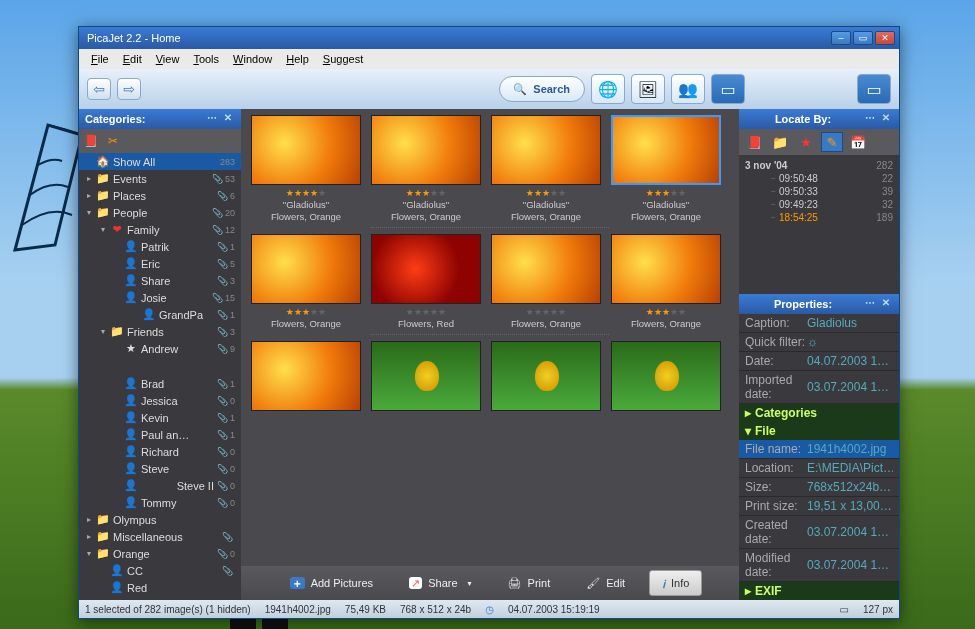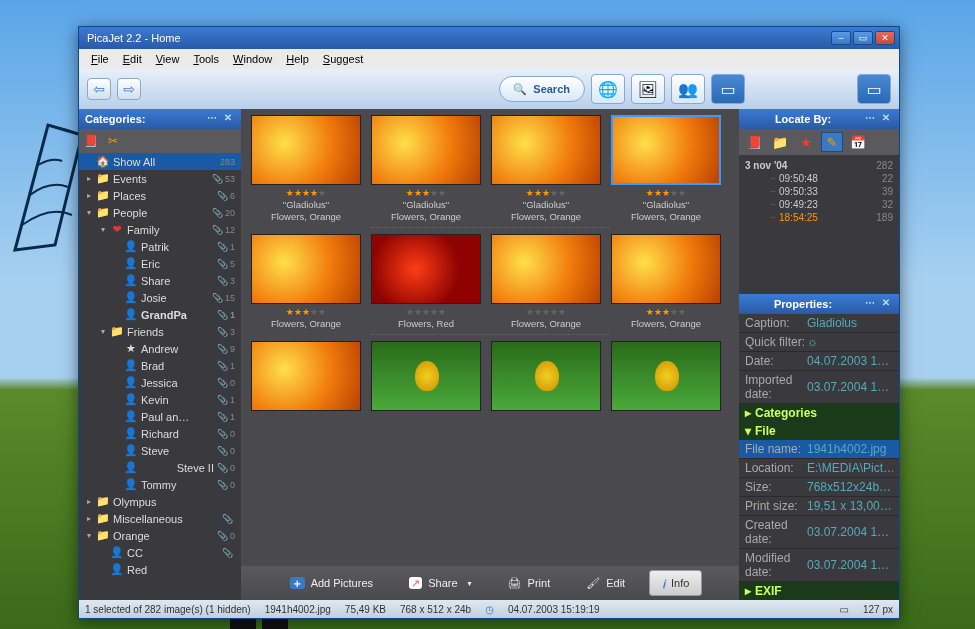--- a/index.html
+++ b/index.html
@@ -214,42 +214,42 @@
     <span class="clip">📎</span>
     <span class="cnt">3</span>
           </div>
           <div class="tree-item" style="padding-left: 34px;">
             <span class="tw"></span>
     <span class="ico g-person"></span>
     <span class="lbl">Josie</span>
     <span class="clip">📎</span>
     <span class="cnt">15</span>
           </div>
-          <div class="tree-item" style="padding-left: 34px; font-weight: bold;">
+          <div class="tree-item" style="padding-left: 52px;">
             <span class="tw"></span>
     <span class="ico g-person"></span>
     <span class="lbl">GrandPa</span>
     <span class="clip">📎</span>
     <span class="cnt">1</span>
           </div>
           <div class="tree-item" style="padding-left: 20px;">
             <span class="tw">▾</span>
     <span class="ico g-folder"></span>
     <span class="lbl">Friends</span>
     <span class="clip">📎</span>
     <span class="cnt">3</span>
           </div>
           <div class="tree-item" style="padding-left: 34px;">
             <span class="tw"></span>
     <span class="ico g-star"></span>
     <span class="lbl">Andrew</span>
     <span class="clip">📎</span>
     <span class="cnt">9</span>
           </div>
-          <div class="tree-item" style="padding-left: 34px;">
+          <div class="tree-item" style="padding-left: 34px; margin-top: 18px;">
             <span class="tw"></span>
     <span class="ico g-person"></span>
     <span class="lbl">Brad</span>
     <span class="clip">📎</span>
     <span class="cnt">1</span>
           </div>
           <div class="tree-item" style="padding-left: 34px;">
             <span class="tw"></span>
     <span class="ico g-person"></span>
     <span class="lbl">Jessica</span>

